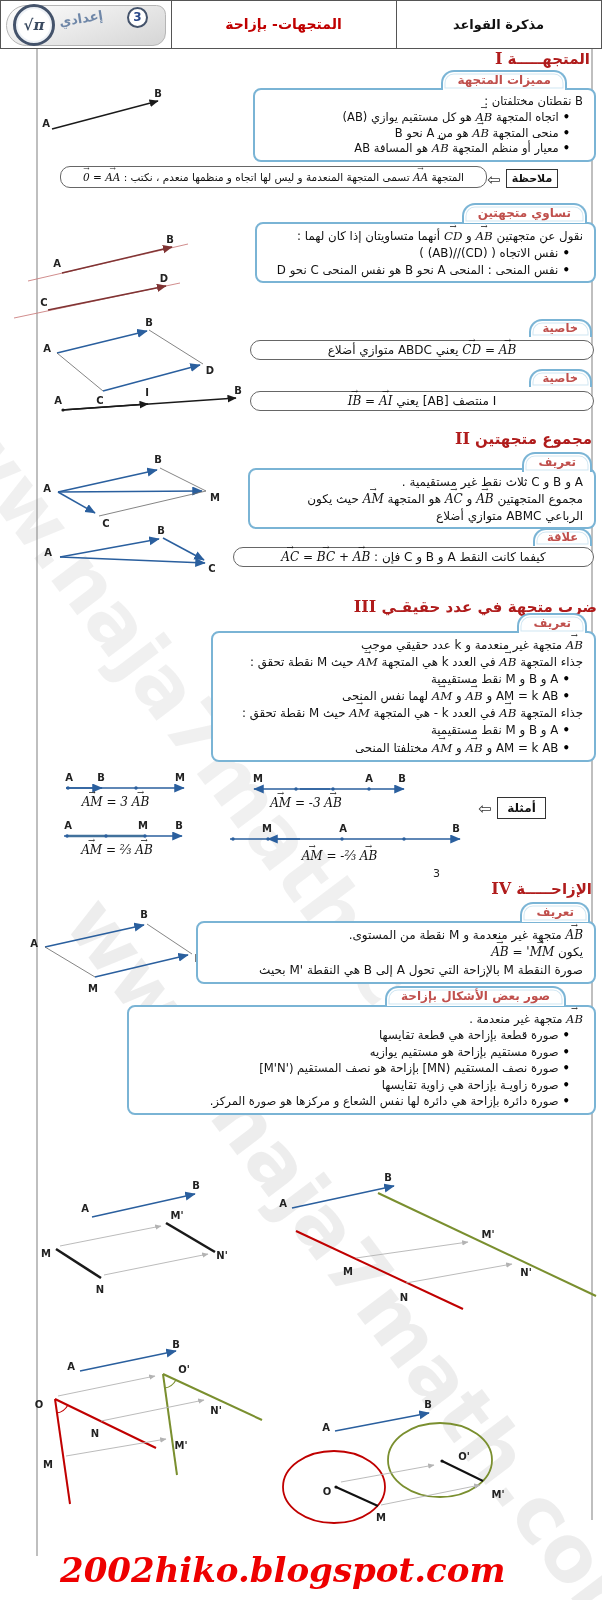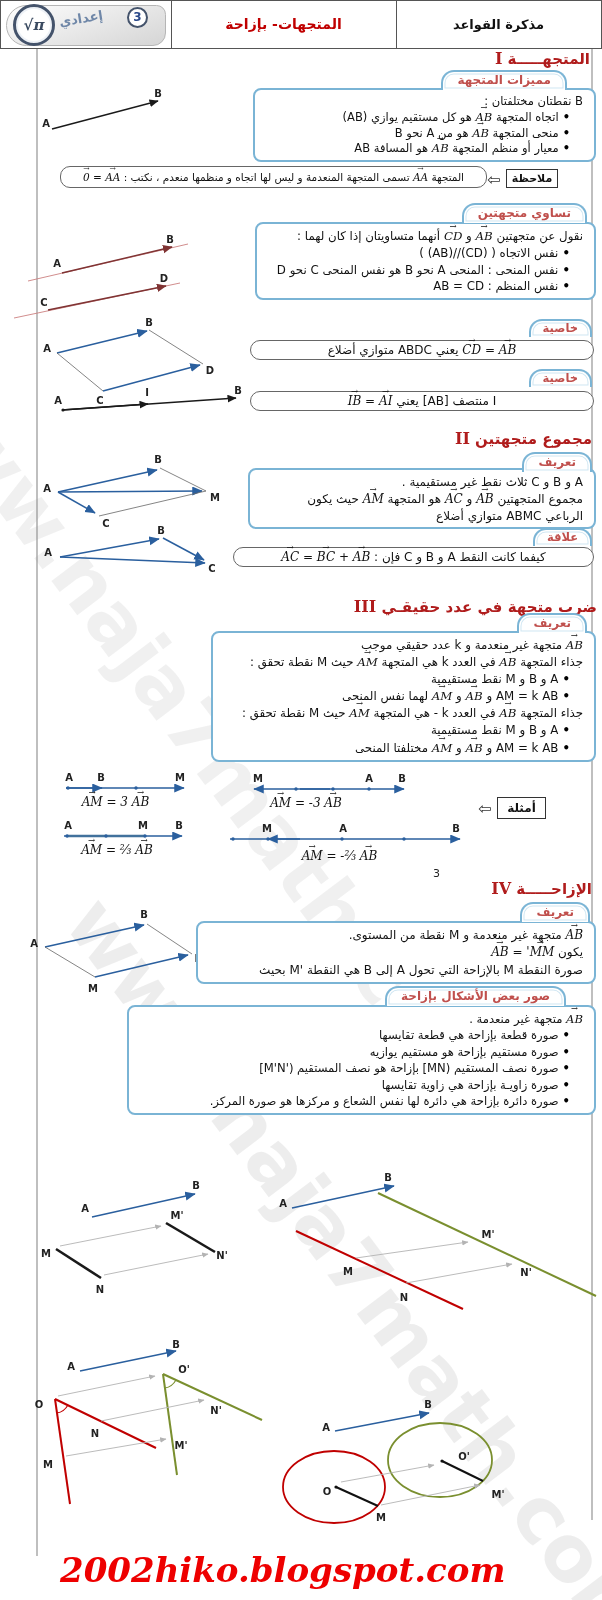--- a/index.html
+++ b/index.html
@@ -296,21 +296,20 @@
 
   <div class="lblbox" style="left:506px;top:169px;width:50px;height:17px;font-size:11px;line-height:17px;">ملاحظة</div>
   <div class="ptr" style="left:487px;top:170px;">⇦</div>
   <div class="strip" style="left:60px;top:166px;width:415px;font-size:10.5px;padding:4px 5px;">المتجهة <span class="vec">AA</span> تسمى المتجهة المنعدمة و ليس لها اتجاه و منظمها منعدم ، نكتب : <span class="vec">AA</span> = <span class="vec">0</span></div>
 
   <div class="tab" style="top:203px;right:15px;">تساوي متجهتين</div>
   <div class="box" style="left:255px;top:222px;width:315px;font-size:11.8px;line-height:1.42;">
     <div>نقول عن متجهتين <span class="vec">AB</span> و <span class="vec">CD</span> أنهما متساويتان إذا كان لهما :</div>
     <div class="li">نفس الاتجاه ( ‎(AB)//(CD)‎ )</div>
     <div class="li">نفس المنحى : المنحى A نحو B هو نفس المنحى C نحو D</div>
-    <div class="li">نفس المنظم : ‎AB = CD‎</div>
   </div>
 
   <div class="tab" style="top:319px;right:10px;font-size:11.5px;padding:0 12px 2px;">خاصية</div>
   <div class="strip" style="left:250px;top:340px;width:326px;font-size:12px;padding:2px 8px;"><span class="vec">AB</span> = <span class="vec">CD</span> يعني ABDC متوازي أضلاع</div>
   <div class="tab" style="top:369px;right:10px;font-size:11.5px;padding:0 12px 2px;">خاصية</div>
   <div class="strip" style="left:250px;top:391px;width:326px;font-size:12px;padding:2px 8px;">I منتصف ‎[AB]‎ يعني <span class="vec">AI</span> = <span class="vec">IB</span></div>
 
   <div class="hd" style="top:429px;right:10px;">
     <span class="rom">II</span>
     <span>مجموع متجهتين</span>

